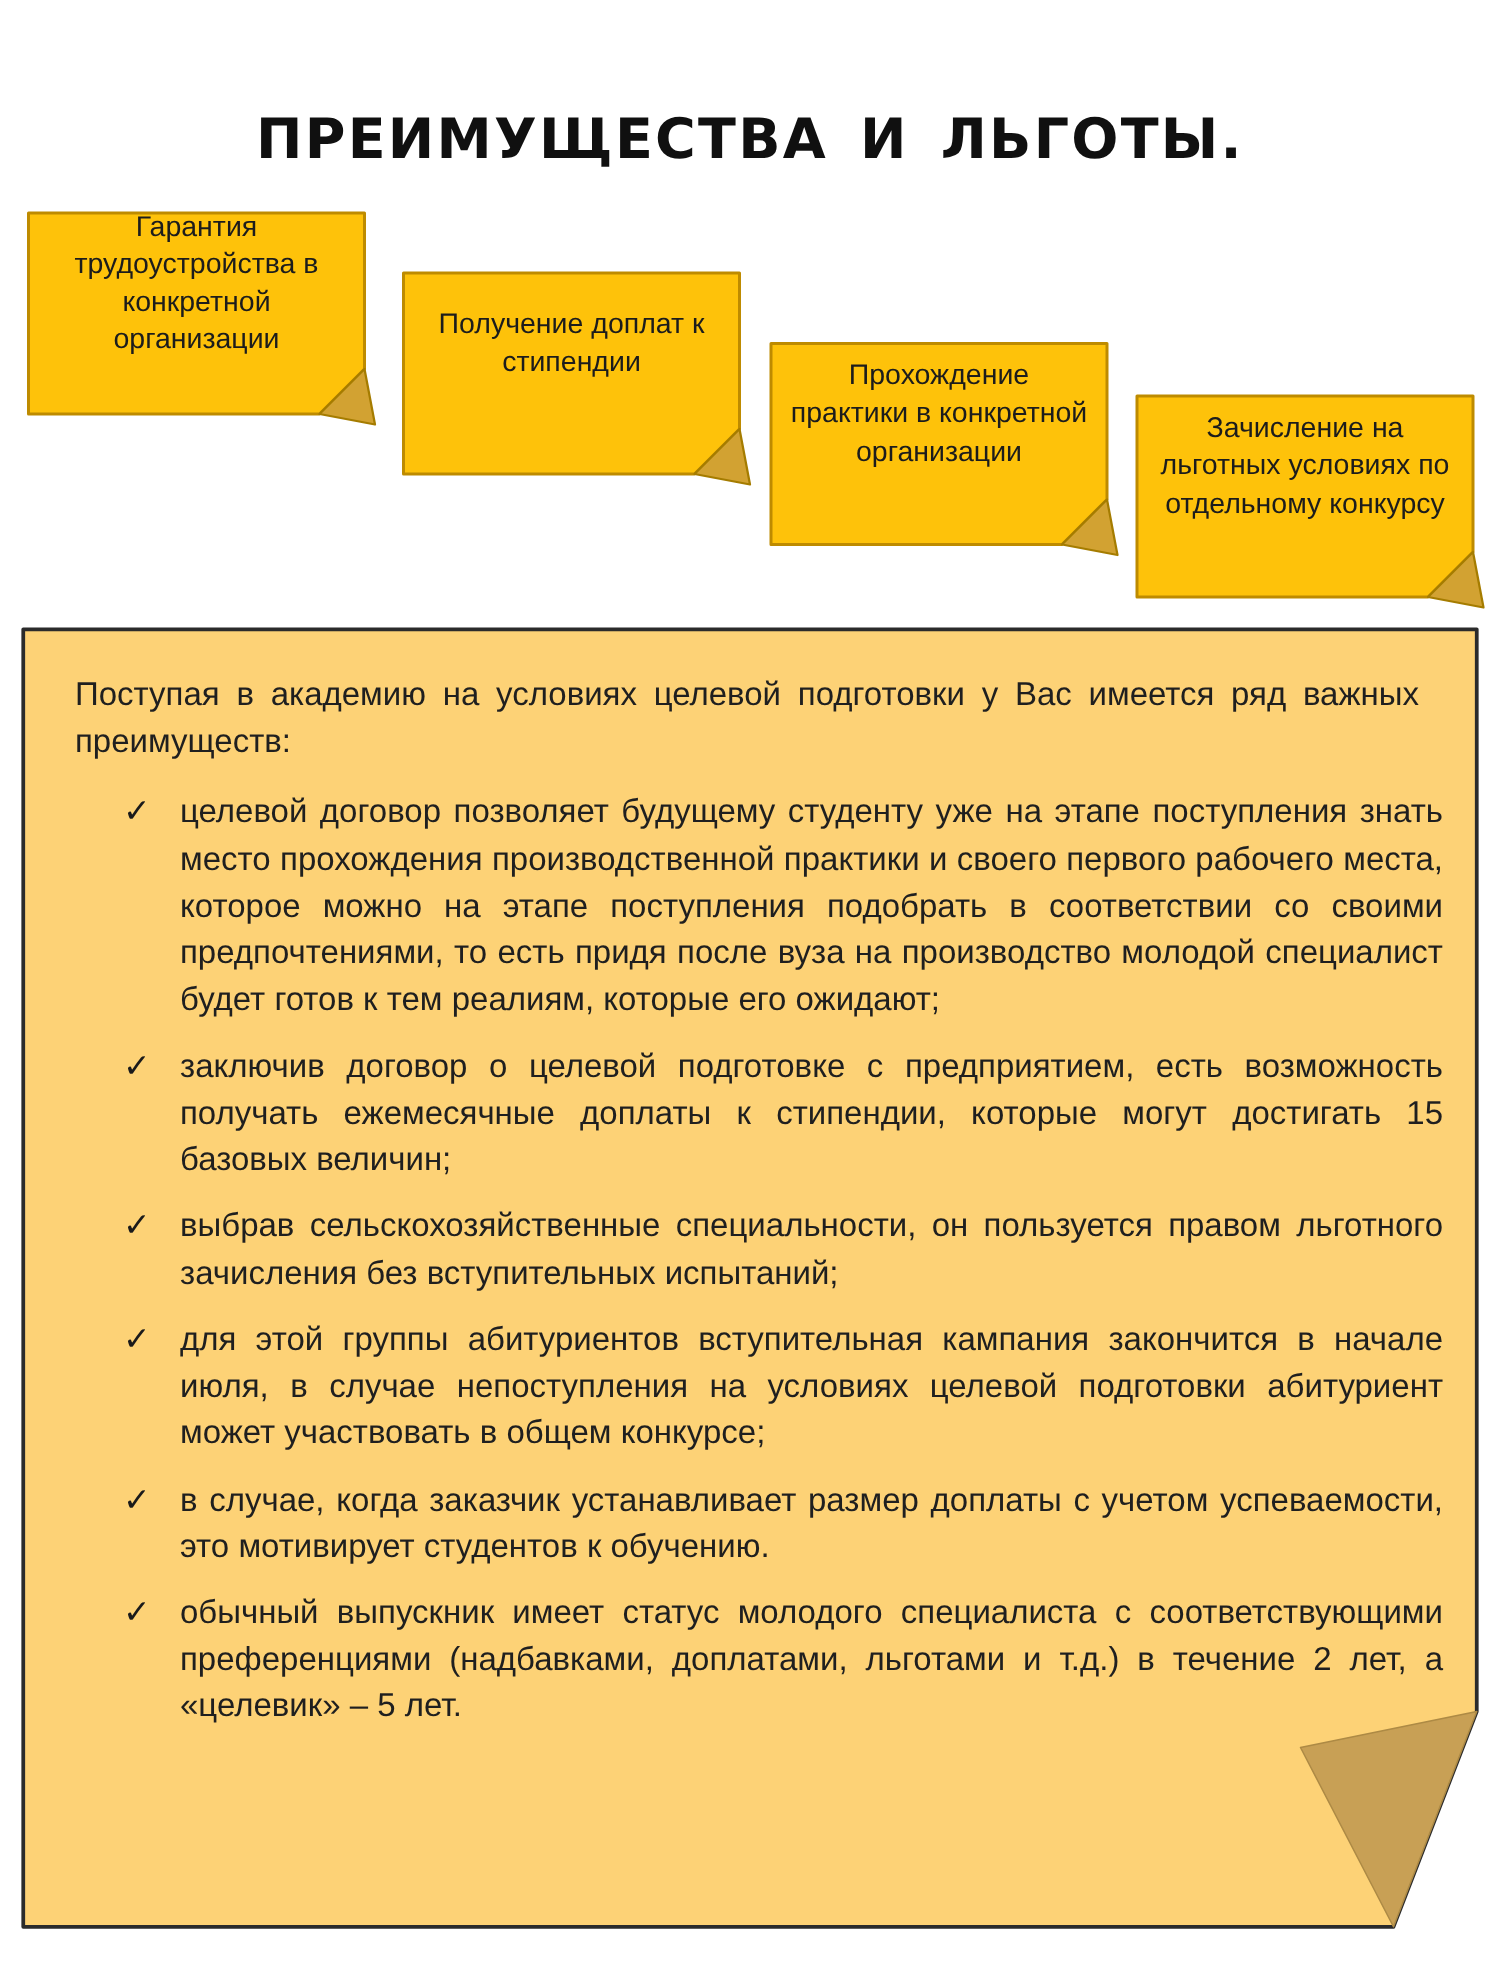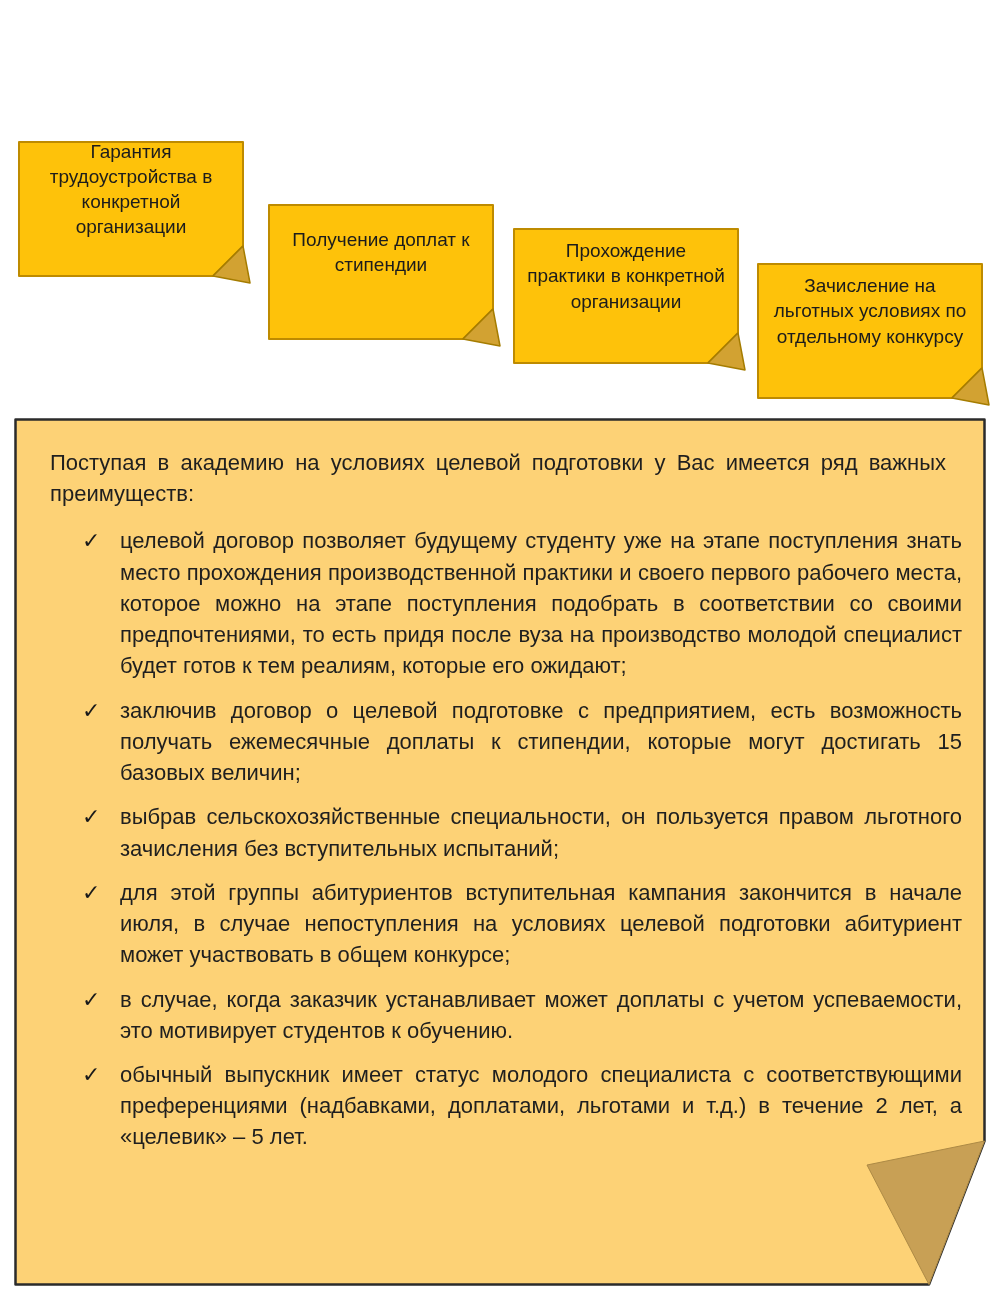--- a/index.html
+++ b/index.html
@@ -57,21 +57,21 @@
     padding:6px 13px;
     display:flex;
     align-items:center;
     justify-content:center;
     text-align:center;
     font-size:19px;
     line-height:1.32;
     color:#1c1c1c;
   }
   .sticky-1{left:18px;  top:141px;}
-  .sticky-2{left:268px; top:181px;margin-top:23px;}
+  .sticky-2{left:268px; top:181px;}
   .sticky-3{left:513px; top:228px;}
   .sticky-4{left:757px; top:263px;}
   
   .main-note{
     position:absolute;
     left:14px; top:418px;
     width:972px; height:868px;
   }
   .main-note svg{
     position:absolute;
@@ -118,20 +118,21 @@
     text-align:justify;
   }
 </style>
 </head>
 <body>
 
 <div class="page">
 
   <h1 class="title">
     <br>
+    <span>ПРЕИМУЩЕСТВА И ЛЬГОТЫ.</span>
   </h1>
 
   <div class="sticky sticky-1">
     <svg width="238" height="148" viewBox="0 0 238 148">
       <path class="note-body" d="M1,1 L225,1 L225,105 L195,135 L1,135 Z" fill="#FEC20A"></path>
       <path class="note-fold" d="M195,135 L225,105 L232,142 Z" fill="#D2A232"></path>
     </svg>
     <div class="note-text">Гарантия трудоустройства в конкретной организации</div>
   </div>
 
@@ -178,21 +179,21 @@
       <div class="benefit">
         <span class="check">✓</span>
         <span class="btext">выбрав сельскохозяйственные специальности, он пользуется правом льготного зачисления без вступительных испытаний;</span>
       </div>
       <div class="benefit">
         <span class="check">✓</span>
         <span class="btext">для этой группы абитуриентов вступительная кампания закончится в начале июля, в случае непоступления на условиях целевой подготовки абитуриент может участвовать в общем конкурсе;</span>
       </div>
       <div class="benefit">
         <span class="check">✓</span>
-        <span class="btext">в случае, когда заказчик устанавливает может доплаты с учетом успеваемости, это мотивирует студентов к обучению.</span>
+        <span class="btext">в случае, когда заказчик устанавливает размер доплаты с учетом успеваемости, это мотивирует студентов к обучению.</span>
       </div>
       <div class="benefit">
         <span class="check">✓</span>
         <span class="btext">обычный выпускник имеет статус молодого специалиста с соответствующими преференциями (надбавками, доплатами, льготами и т.д.) в течение 2 лет, а «целевик» – 5 лет.</span>
       </div>
     </div>
   </div>
 
 </div>
 

